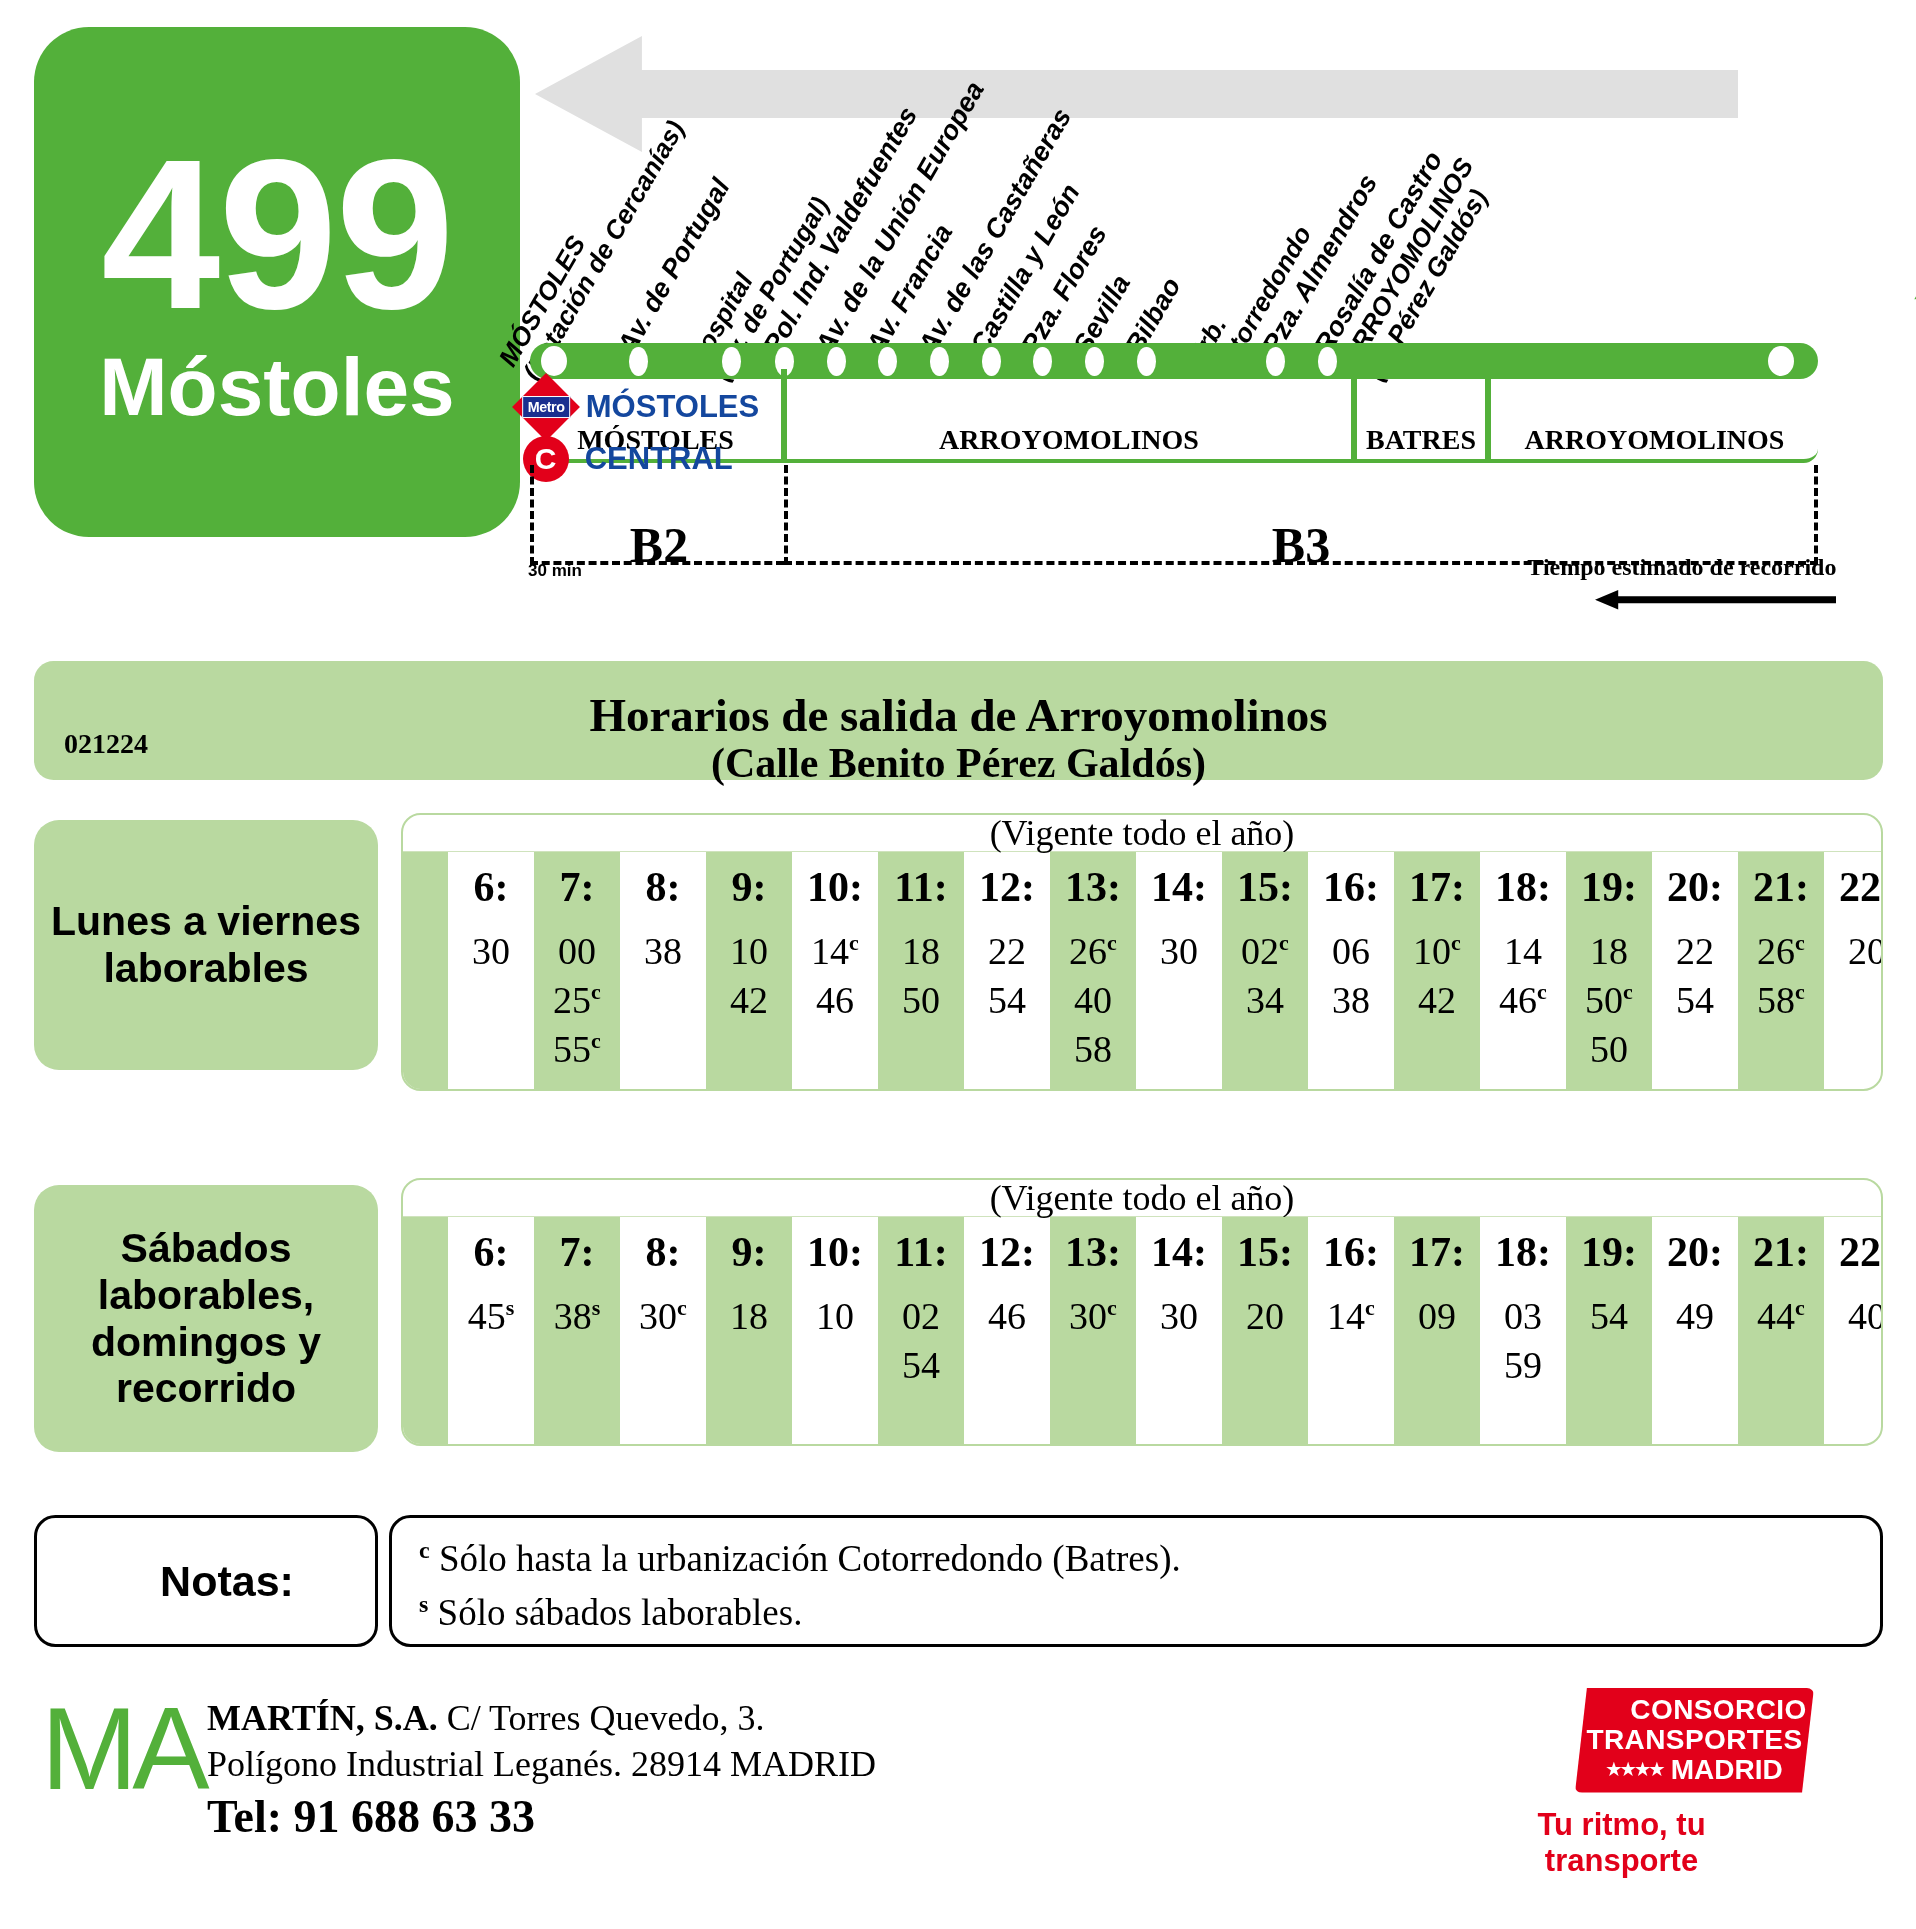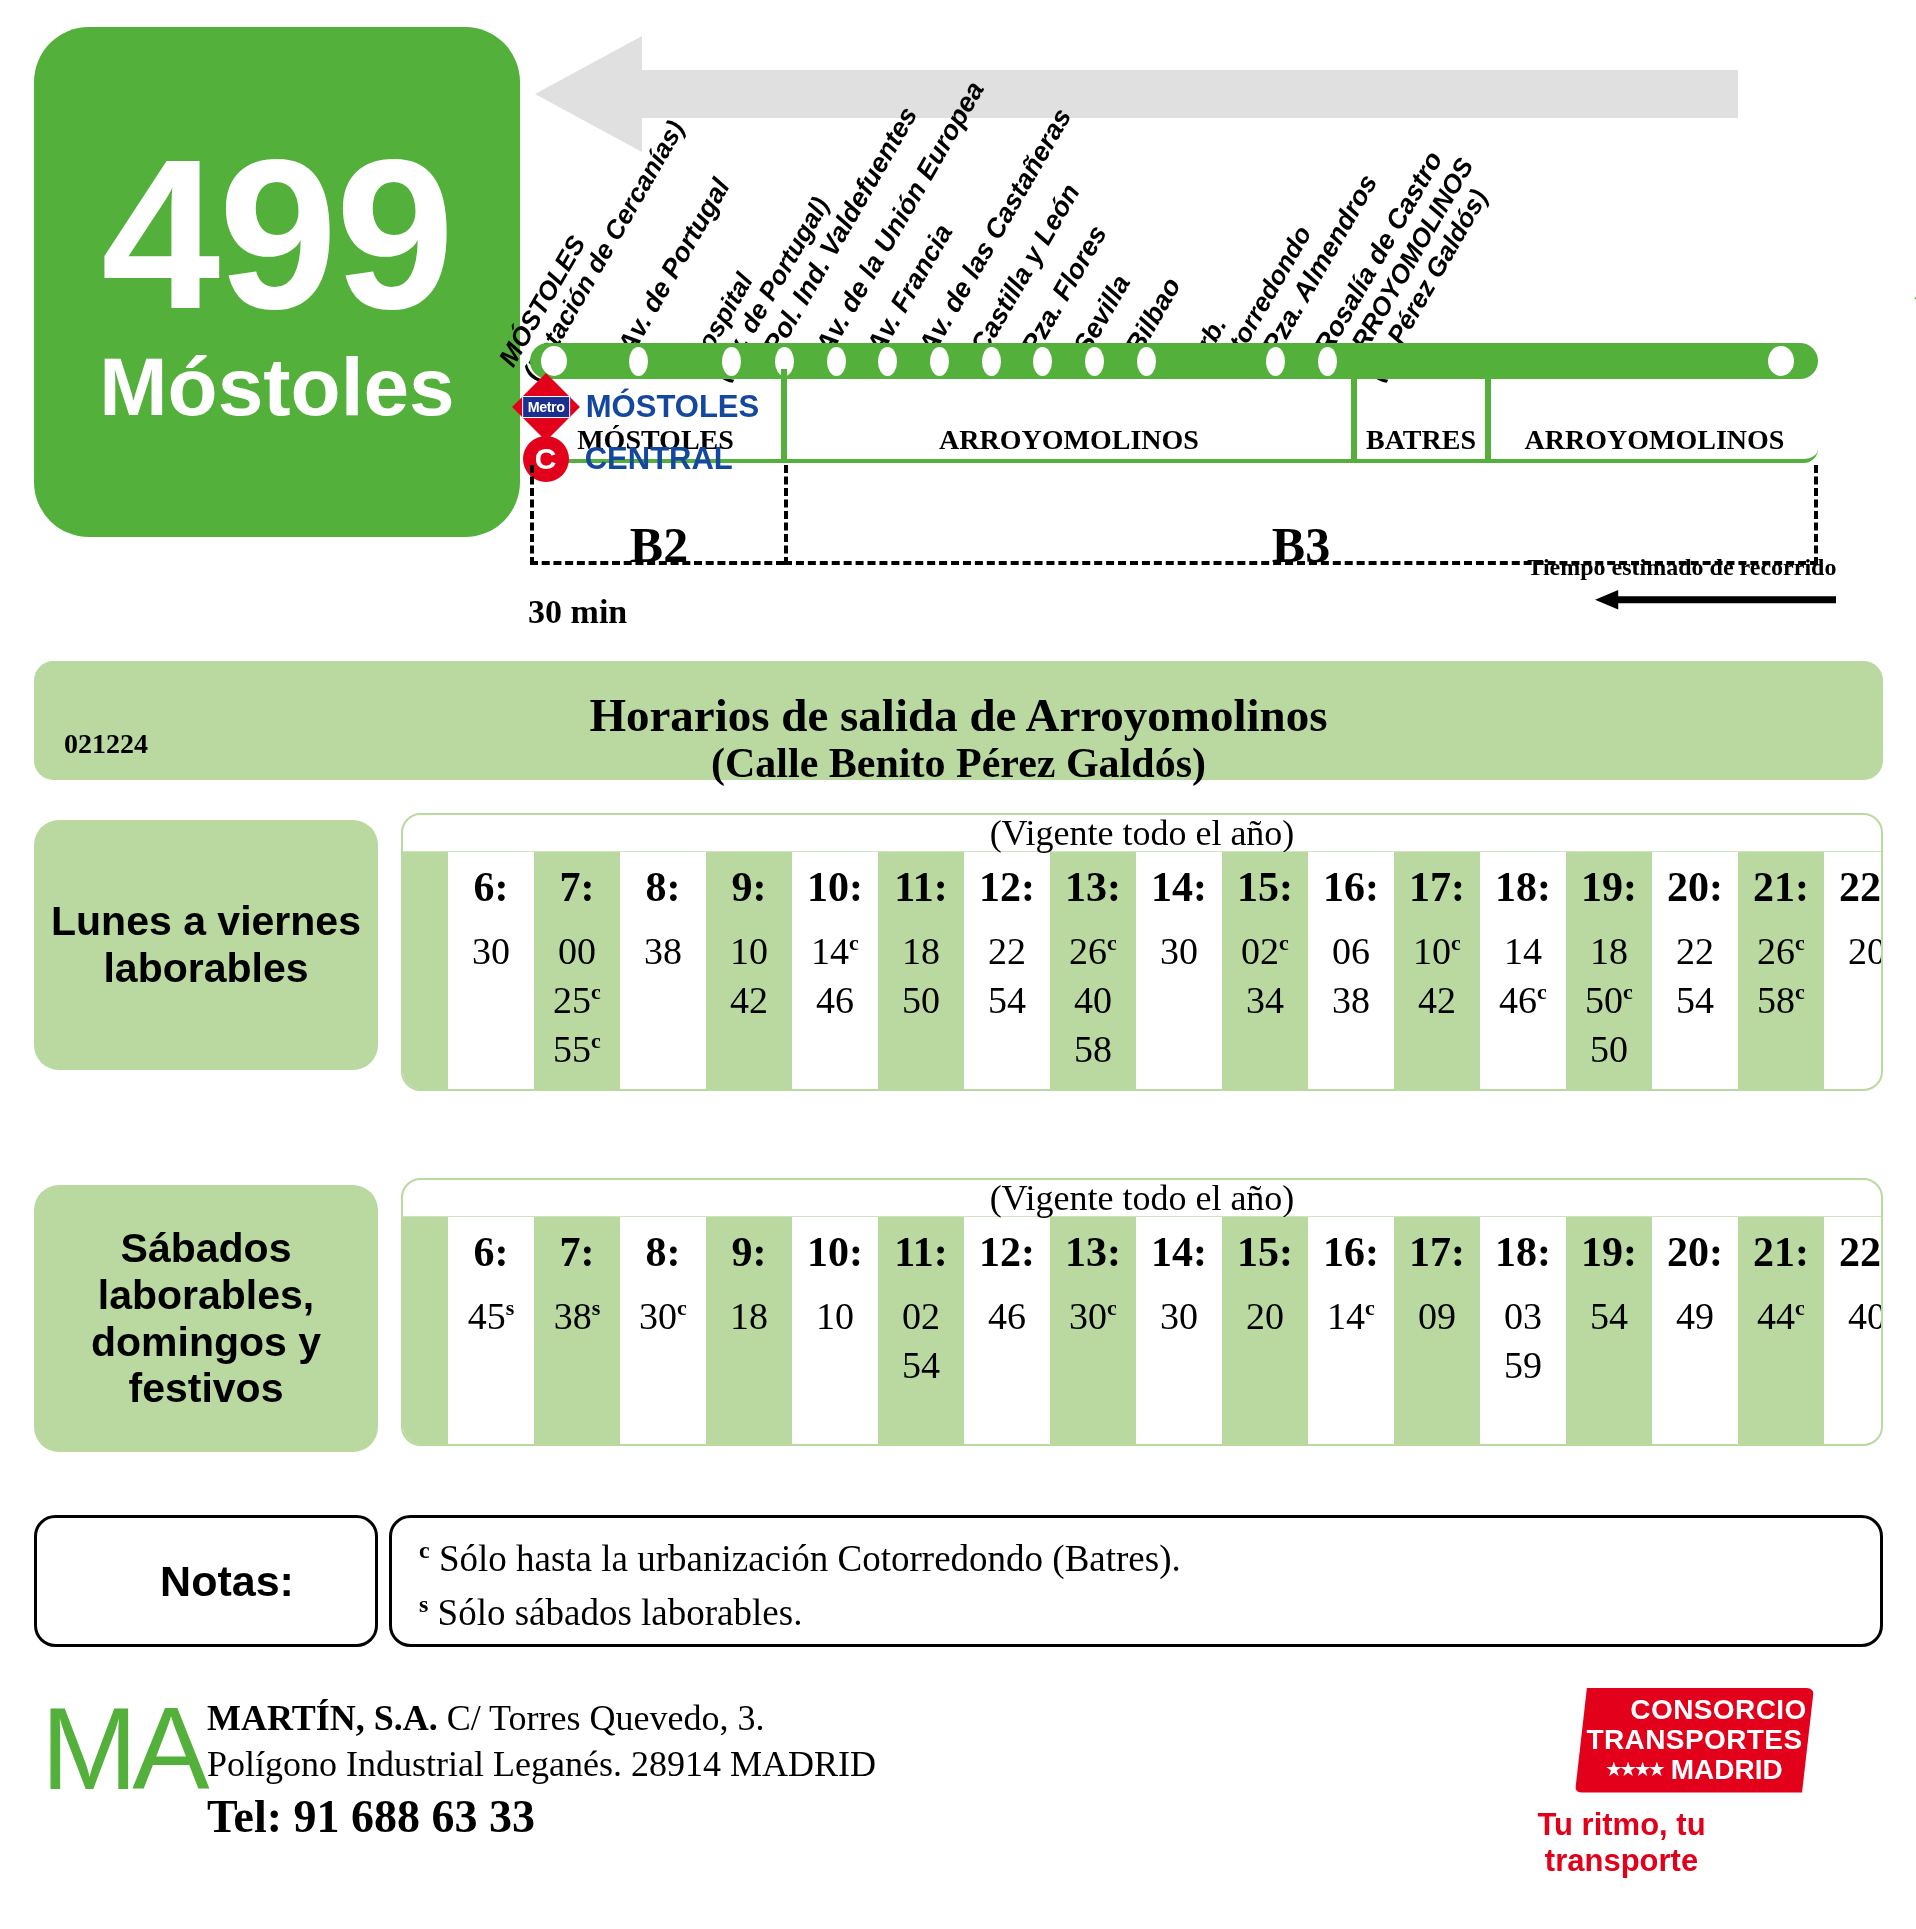--- a/index.html
+++ b/index.html
@@ -105,21 +105,21 @@
 
   
   .zones { position: absolute; left: 9px; top: 456px; width: 1289px; height: 111px; }
   .zone {
     position: absolute; top: 0; height: 100px;
     border-left: 4.5px dashed #000; border-bottom: 4.5px dashed #000;
     display: flex; align-items: flex-end; justify-content: center;
   }
   .zone:last-of-type { border-right: 4.5px dashed #000; }
   .zone span { font-size: 50px; font-weight: bold; color: #000; font-family: "Liberation Serif", serif; transform: translateY(12.5px);}
-  .thirty-min { position: absolute; left: 7.1px; top: 584px; font-size: 34px; font-weight: bold; font-family:Liberation Serif, serif; }
+  .thirty-min { position: absolute; left: 7.1px; top: 552px; font-size: 17px; font-weight: bold; font-family:Liberation Sans, sans-serif; }
   .tiempo { position: absolute; right: 3.6px; top: 545px; font-size: 24px; font-weight: bold; font-family:"Liberation Serif",serif; }
   .tiempo-arrow { position: absolute; right: 3.6px; top: 581px; width: 241px; height: 19.6px; }
 
   
   .banner {
     position: absolute; left: 34px; top: 661px;
     width: 1849px; height: 119px;
     background: #b9d9a0; border-radius: 19.6px;
     display: flex; align-items: center; justify-content: center;
   }
@@ -488,21 +488,21 @@
           <div class="col-times">
             <div class="t">20</div>
           </div>
         </div>
         <div class="col" style="flex: 1 1 auto;"></div>
       </div>
   </div>
 </div>
 
 <div class="sched-block sched-we">
-  <div class="daytype">Sábados laborables, domingos y festivos</div>
+  <div class="daytype">Sábados laborables, domingos y recorrido</div>
   <div class="table-card">
     <div class="vigente">(Vigente todo el año)</div>
     <div class="cols" id="cols-weekend">
         <div class="col pad shade"></div>
         <div class="col">
           <div class="col-hour">6:</div>
           <div class="col-times">
             <div class="t">45<sup>s</sup></div>
           </div>
         </div>

